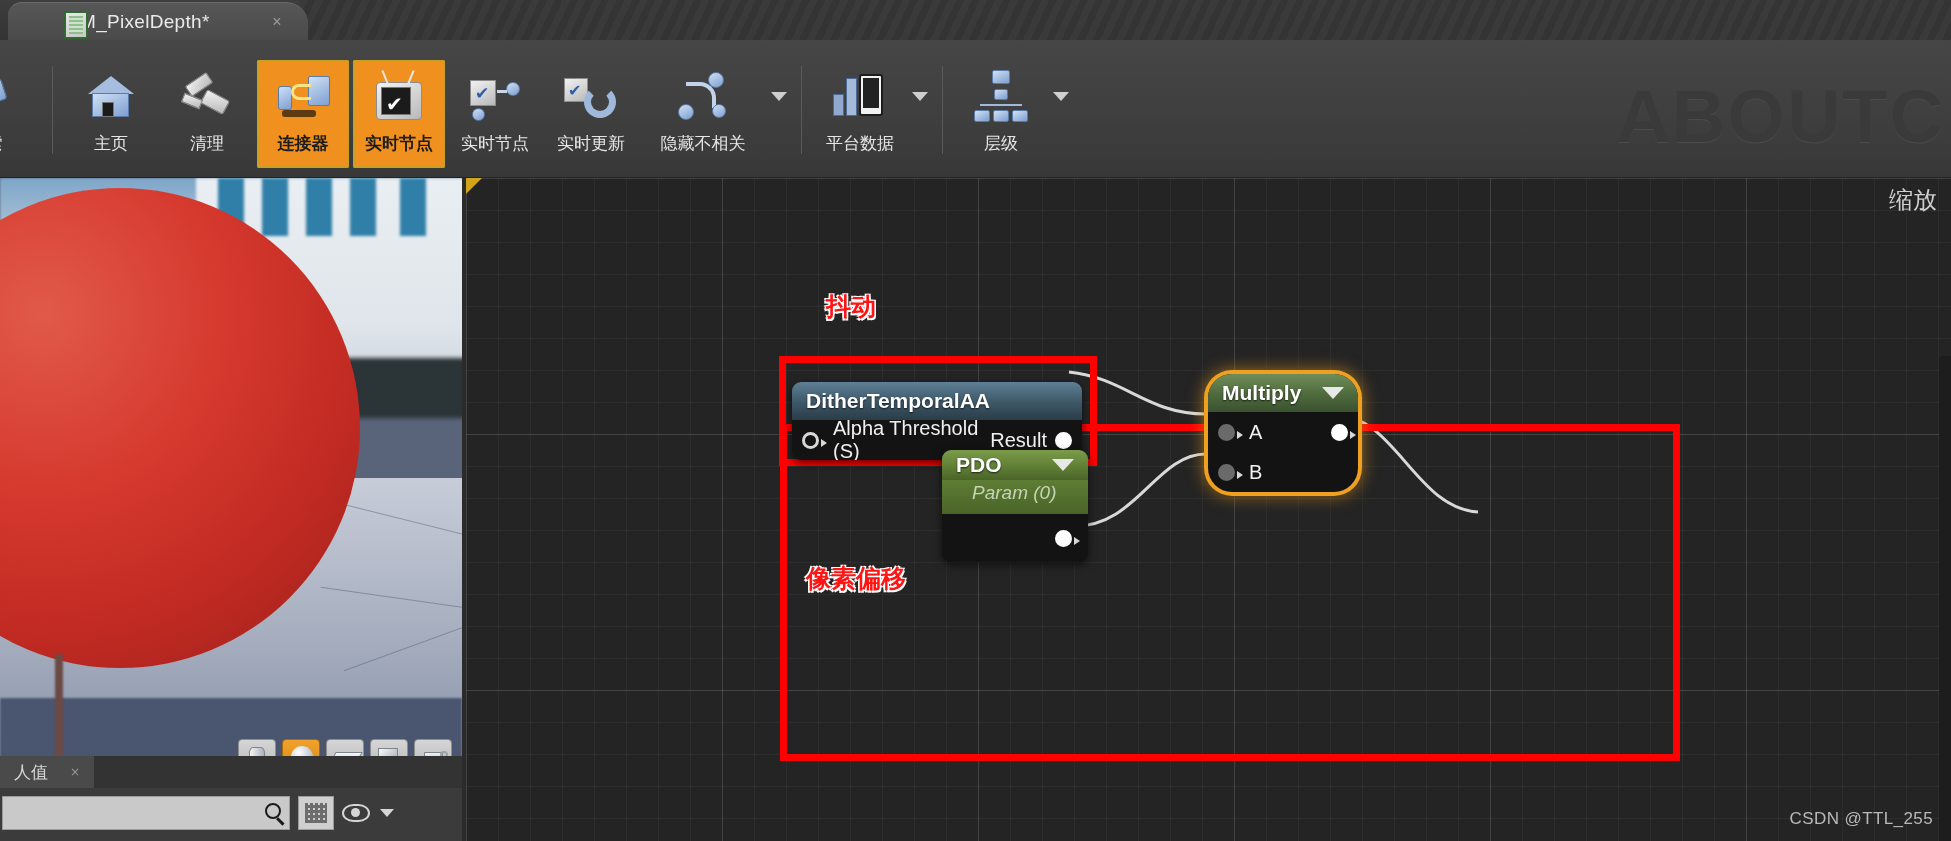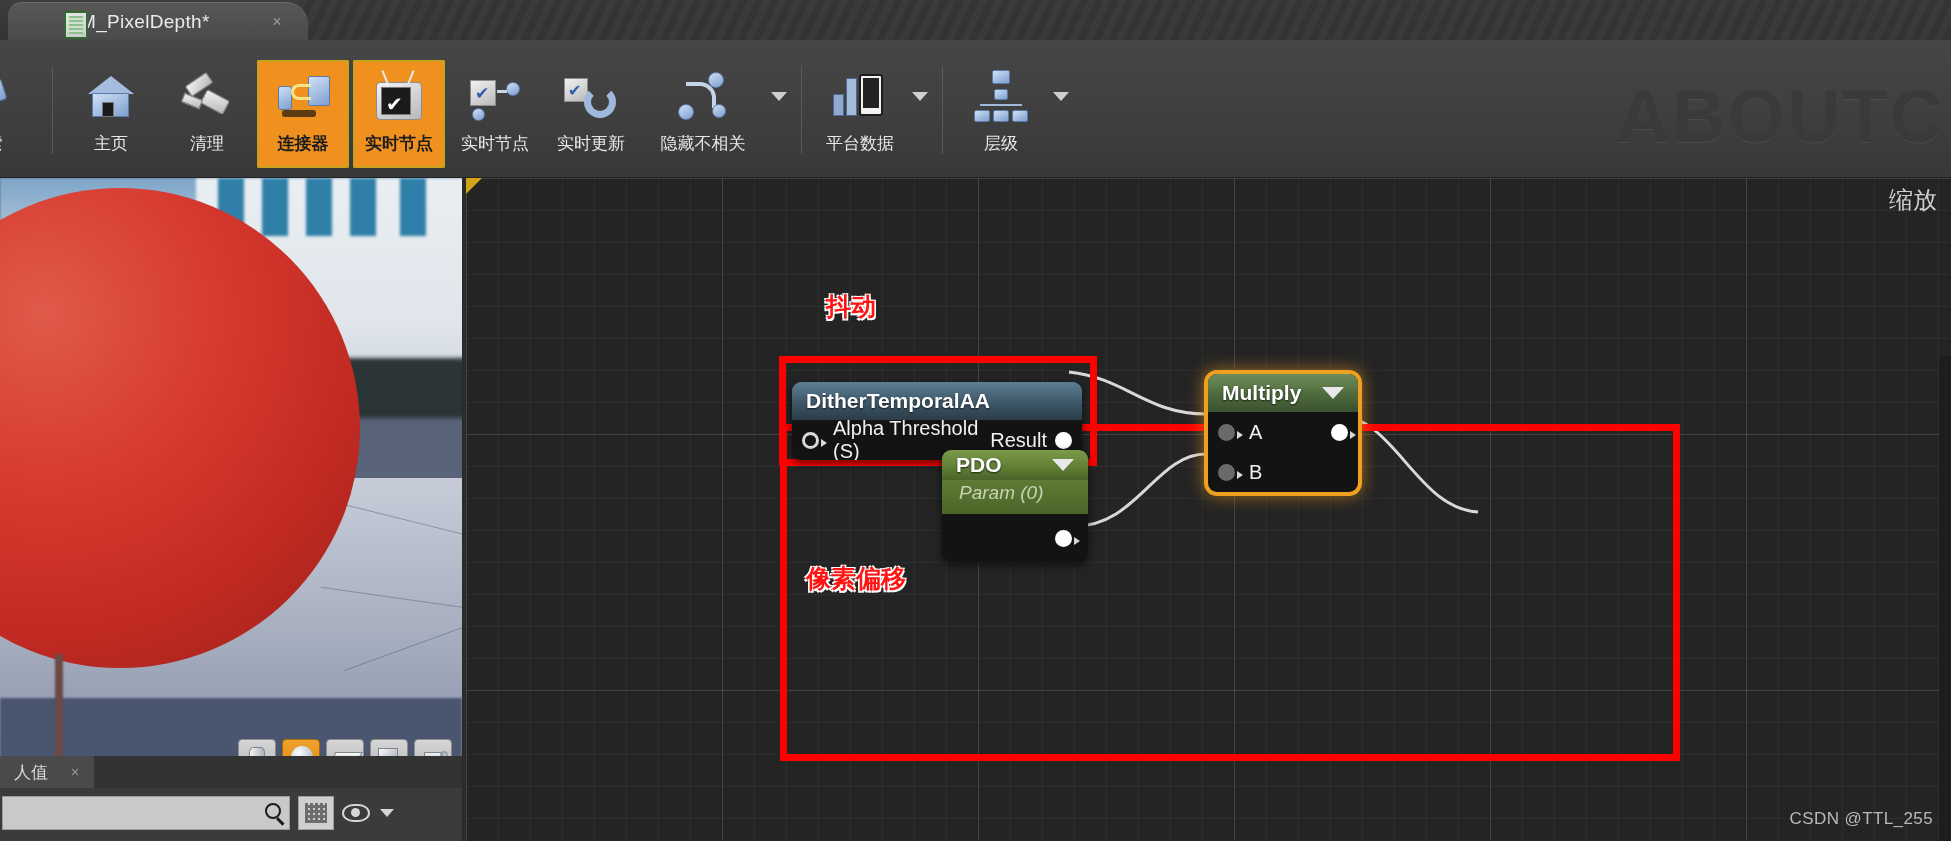--- a/index.html
+++ b/index.html
@@ -233,27 +233,28 @@
   .pin {
     width: 17px; height: 17px; border-radius: 50%;
     border: 3.5px solid #d8d8d8; background: transparent; position: relative; flex: none;
   }
   .pin.filled { background: #ffffff; border-color: #ffffff; }
   .pin::after {
     content:""; position:absolute; left: 16px; top: 4px;
     border-left: 6px solid #d8d8d8; border-top: 4px solid transparent; border-bottom: 4px solid transparent;
   }
   .pin.nostub::after { display:none; }
-  .node-sub { font-size: 19px; color: #c6d3b4; font-style: italic; padding: 0 14px 6px 17px; margin-top:-4px;}
+  .node-sub { font-size: 19px; color: #c6d3b4; font-style: italic; padding: 0 14px 6px 30px; margin-top:-4px;}
   .node-caret {
     width: 0; height: 0; border-left: 11px solid transparent; border-right: 11px solid transparent;
     border-top: 12px solid #e8e8e8; margin-left: auto;
   }
   .node.selected > .node-body {
     box-shadow: 0 0 0 4px #f0a020, 0 0 16px 5px rgba(240,160,32,.55), 0 3px 8px rgba(0,0,0,.6);
+    border-radius: 24px;
   }
 
   
   .outpanel {
     position: absolute; left: 1473px; top: 178px; width: 205px; height: 510px;
     background: #1d1d1d; border-radius: 4px;
   }
   .out-row { display:flex; align-items:center; height: 39px; padding-left: 14px; gap: 12px; }
 
   svg.wires { position:absolute; left:0; top:0; width:1485px; height:663px; pointer-events:none; }

